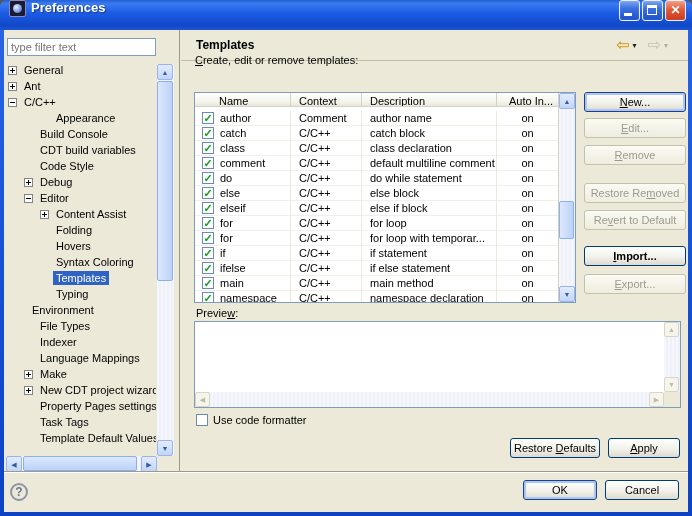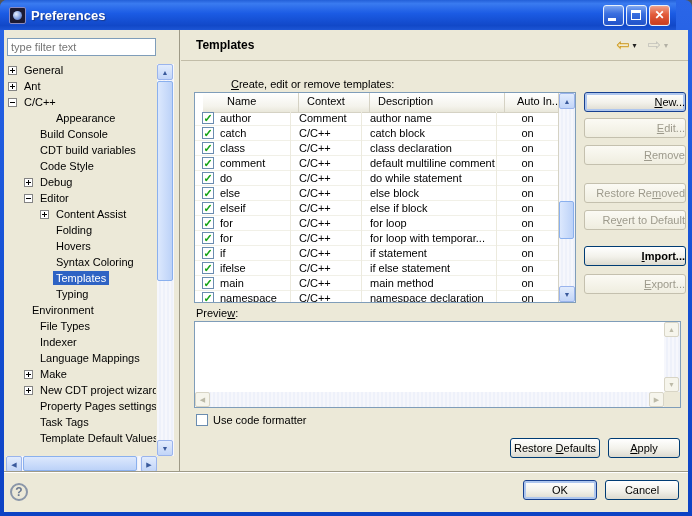--- a/index.html
+++ b/index.html
@@ -4,23 +4,23 @@
 <style>
   html,body{margin:0;padding:0;background:#555;}
   *{box-sizing:border-box;}
   .window{
     position:relative;width:692px;height:516px;
     font-family:"Liberation Sans",sans-serif;font-size:11px;color:#000;
     background:linear-gradient(180deg,#2a66e8 0%,#1450d4 55%,#0d42c4 100%);
     border-radius:7px 7px 0 0;overflow:hidden;
   }
   
-  .titlebar{position:absolute;left:0;top:0;right:16px;height:30px;
+  .titlebar{position:absolute;left:0;top:0;right:0;height:30px;
     background:linear-gradient(180deg,#2360d8 0%,#3a7bf0 12%,#1b5be4 45%,#1148c8 85%,#1c55d4 100%);
-    display:flex;align-items:center;padding:0 6px;}
+    display:flex;padding:0 6px;}
   .app-icon{width:17px;height:17px;margin:0 5px 0 3px;background:#1b1a33;border:1px solid #8a8ac0;border-radius:2px;position:relative;}
   .app-icon::after{content:"";position:absolute;left:3px;top:3px;width:9px;height:9px;border-radius:50%;
     background:radial-gradient(circle at 35% 35%,#e8f0ff,#7a9ae0 60%,#3a4a90);}
   .title-text{color:#fff;font-weight:bold;font-size:13px;text-shadow:1px 1px 1px #1a3a8a;flex:1;}
   .controls{display:flex;gap:2px;}
   .wbtn{width:21px;height:21px;border:1px solid #e8f0fc;border-radius:3px;position:relative;
     background:linear-gradient(180deg,#7da6f0 0%,#3a6fe0 40%,#1e50c8 100%);box-shadow:inset 0 0 2px #fff3;}
   .wbtn.close{background:linear-gradient(180deg,#f0a088 0%,#e25b3a 45%,#c83b1e 100%);
     color:#fff;font-weight:bold;font-size:12px;text-align:center;line-height:19px;}
   .wbtn.min i{position:absolute;left:4px;bottom:4px;width:8px;height:3px;background:#fff;}
@@ -55,25 +55,25 @@
   
   .rpanel{position:absolute;left:177px;top:0;right:0;bottom:0;}
   .rheader{position:absolute;left:0;top:0;right:0;height:31px;border-bottom:1px solid #c2bda8;}
   .rtitle{position:absolute;left:15px;top:8px;font-weight:bold;font-size:12px;}
   .nav{position:absolute;right:12px;top:5px;display:flex;align-items:center;gap:3px;}
   .nav-arrow{font-size:16px;line-height:20px;}
   .nav-arrow.back{color:#c8941e;text-shadow:0 1px 0 #f5d98a;}
   .nav-arrow.fwd{color:#c2c2ba;}
   .nav-caret{font-size:8px;color:#222;margin-right:8px;}
   .nav-caret.dim{color:#b2b0a4;}
-  .desc{position:absolute;left:14px;top:48px;margin-left:36px;}
+  .desc{position:absolute;left:14px;top:24px;}
   
   .tpl-table{position:absolute;left:13px;top:62px;width:382px;height:211px;border:1px solid #7f9db9;background:#fff;}
-  .thead{position:absolute;left:0;top:0;right:17px;height:20px;display:flex;
-    background:linear-gradient(180deg,#ffffff,#f4f3ec 70%,#e9e7da);border-bottom:1px solid #d5d2c4;margin-left:8px;}
+  .thead{position:absolute;left:0;top:0;right:17px;height:14px;display:flex;
+    background:linear-gradient(180deg,#ffffff,#f4f3ec 70%,#e9e7da);border-bottom:1px solid #d5d2c4;}
   .th{border-right:1px solid #d5d2c4;padding:2px 0 0 8px;color:#000;overflow:hidden;white-space:nowrap;}
   .th.c0{width:96px;padding-left:24px;}
   .th.c1{width:71px;}
   .th.c2{width:135px;}
   .th.c3{flex:1;border-right:none;padding-left:12px;}
   .tbody{position:absolute;left:0;top:18px;right:17px;bottom:0;overflow:hidden;}
   .trrow{display:flex;height:15px;align-items:center;border-bottom:1px solid #f1f0e7;}
   .td{overflow:hidden;white-space:nowrap;border-right:1px solid #eceade;height:15px;line-height:14px;}
   .td.c0{width:96px;display:flex;align-items:center;padding-left:7px;}
   .td.c1{width:71px;padding-left:8px;}
@@ -81,21 +81,21 @@
   .td.c3{flex:1;border-right:none;text-align:center;}
   .rowcheck{width:12px;height:12px;border:1px solid #6a8cb0;background:#fff;margin-right:6px;
     flex:0 0 12px;color:#17a317;font-size:11px;font-weight:bold;line-height:11px;text-align:center;}
   .tbl-vsb{position:absolute;right:0;top:0;width:17px;bottom:0;border-left:1px solid #d5d2c4;}
   
   .xpbtn{position:absolute;height:20px;border:1px solid #003c74;border-radius:3px;
     background:linear-gradient(180deg,#ffffff,#f2f1ea 55%,#dcdacf);
     font:11px "Liberation Sans",sans-serif;text-align:center;line-height:18px;color:#000;padding:0;}
   .xpbtn.disabled{border-color:#c4c0ae;background:linear-gradient(180deg,#fbfaf4,#efeddf);color:#9d9a8c;}
   .xpbtn.focused{box-shadow:inset 0 0 0 2px #aec6ee;border-color:#17408f;}
-  .sidebtn{left:403px;width:102px;text-align:right;}
+  .sidebtn{left:403px;width:102px;}
   
   .preview-label{position:absolute;left:15px;top:277px;}
   .preview-box{position:absolute;left:13px;top:291px;width:487px;height:87px;border:1px solid #7f9db9;background:#fff;}
   .pv-vsb{position:absolute;right:0;top:0;width:16px;bottom:15px;}
   .pv-hsb{position:absolute;left:0;bottom:0;right:16px;height:15px;}
   .pv-corner{position:absolute;right:0;bottom:0;width:16px;height:15px;background:#ece9d8;}
   .pv-hsb .sb-btn,.pv-vsb .sb-btn{width:15px;height:15px;line-height:14px;}
   .cbrow{position:absolute;left:15px;top:384px;display:flex;align-items:center;gap:5px;}
   .cbbox{width:12px;height:12px;border:1px solid #6a8cb0;background:#fff;flex:0 0 12px;}
   .rd-btn{top:408px;right:88px;width:90px;left:auto;}

